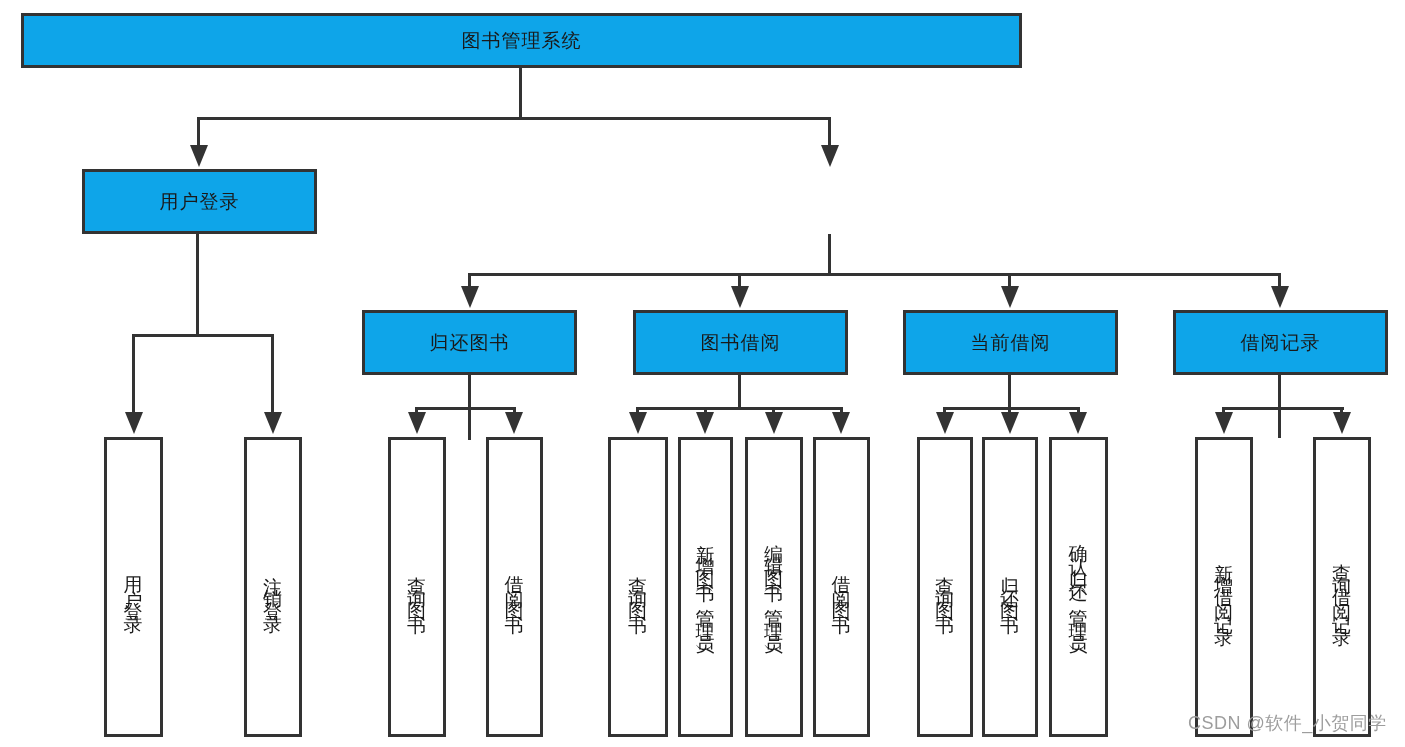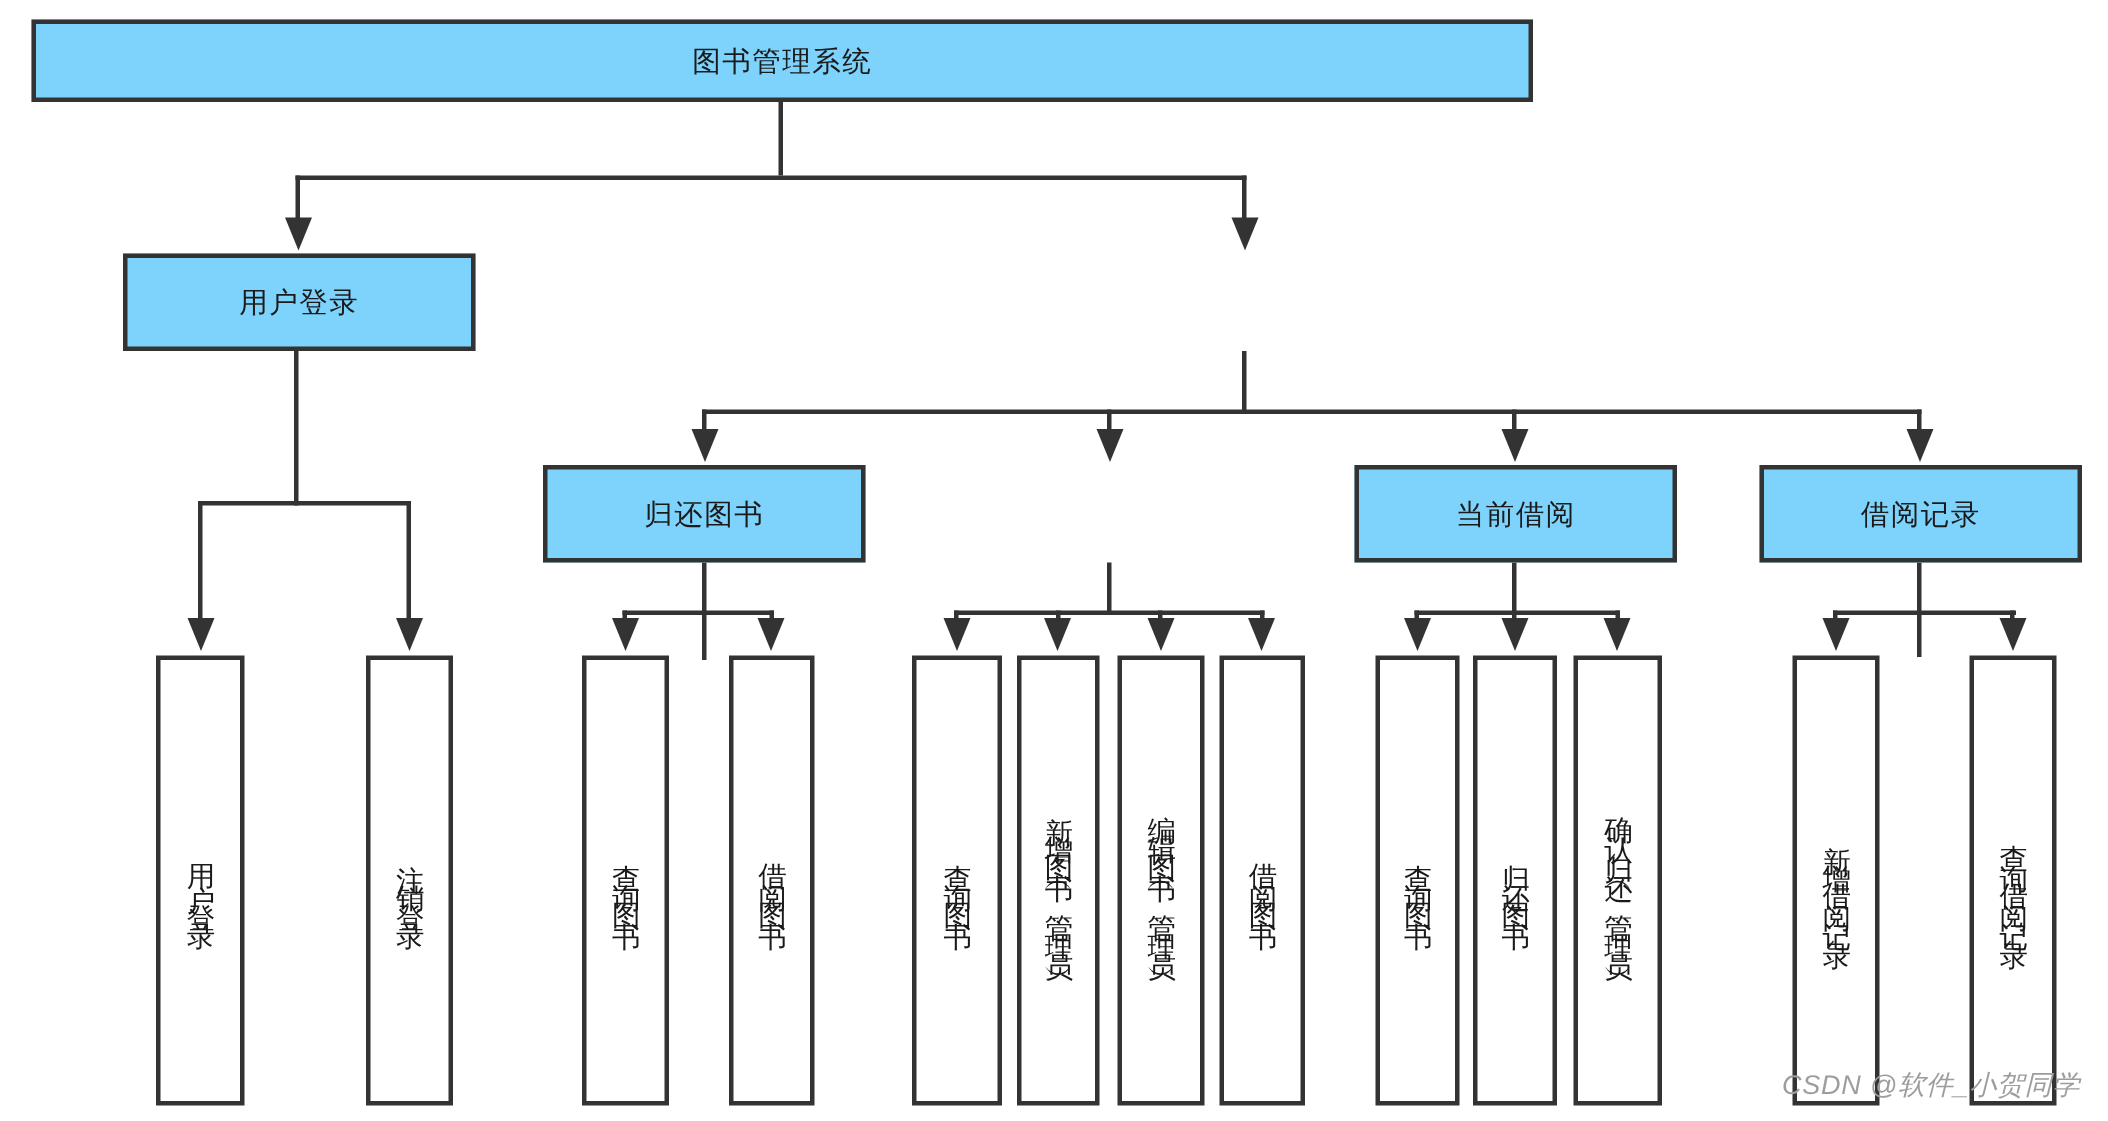--- a/index.html
+++ b/index.html
@@ -7,21 +7,21 @@
     position:relative;
     width:1405px;height:747px;
     background:#ffffff;
     font-family:"Liberation Sans","DejaVu Sans",sans-serif;
     overflow:hidden;
   }
   .hbox{
     position:absolute;
     box-sizing:border-box;
     border:3px solid #333333;
-    background:#7dd3fc;
+    background:#0ea5e9;
     display:flex;align-items:center;justify-content:center;
     font-size:19px;color:#1a1a1a;letter-spacing:1px;
     z-index:2;
   }
   .vbox{
     position:absolute;
     box-sizing:border-box;
     border:3px solid #333333;
     background:#ffffff;
     top:437px;height:300px;
@@ -44,21 +44,20 @@
     border-top:22px solid #333333;
     z-index:1;
   }
   .watermark{
     position:absolute;
     left:1188px;top:711px;
     font-size:18px;color:#9d9d9d;
     letter-spacing:0.5px;
     z-index:5;
     white-space:nowrap;
-    font-style:italic;
   }
 </style>
 </head>
 <body>
 
 <div id="stage">
 
   <div class="hbox" style="left:21px;top:13px;width:1001px;height:55px;">
     <span>图书管理系统</span>
   </div>
@@ -87,20 +86,23 @@
   <div class="arrow" style="left:461px;top:286px;"></div>
   <div class="vline" style="left:738px;top:273px;height:18px;"></div>
   <div class="arrow" style="left:731px;top:286px;"></div>
   <div class="vline" style="left:1008px;top:273px;height:18px;"></div>
   <div class="arrow" style="left:1001px;top:286px;"></div>
   <div class="vline" style="left:1278px;top:273px;height:18px;"></div>
   <div class="arrow" style="left:1271px;top:286px;"></div>
 
   <div class="hbox" style="left:362px;top:310px;width:215px;height:65px;">
     <span>归还图书</span>
+  </div>
+  <div class="hbox" style="left:633px;top:310px;width:215px;height:65px;">
+    <span>图书借阅</span>
   </div>
   <div class="hbox" style="left:1173px;top:310px;width:215px;height:65px;">
     <span>借阅记录</span>
   </div>
   <div class="hbox" style="left:903px;top:310px;width:215px;height:65px;">
     <span>当前借阅</span>
   </div>
 
   <div class="vline" style="left:468px;top:375px;height:65px;"></div>
   <div class="hline" style="left:415px;top:407px;width:101px;"></div>

